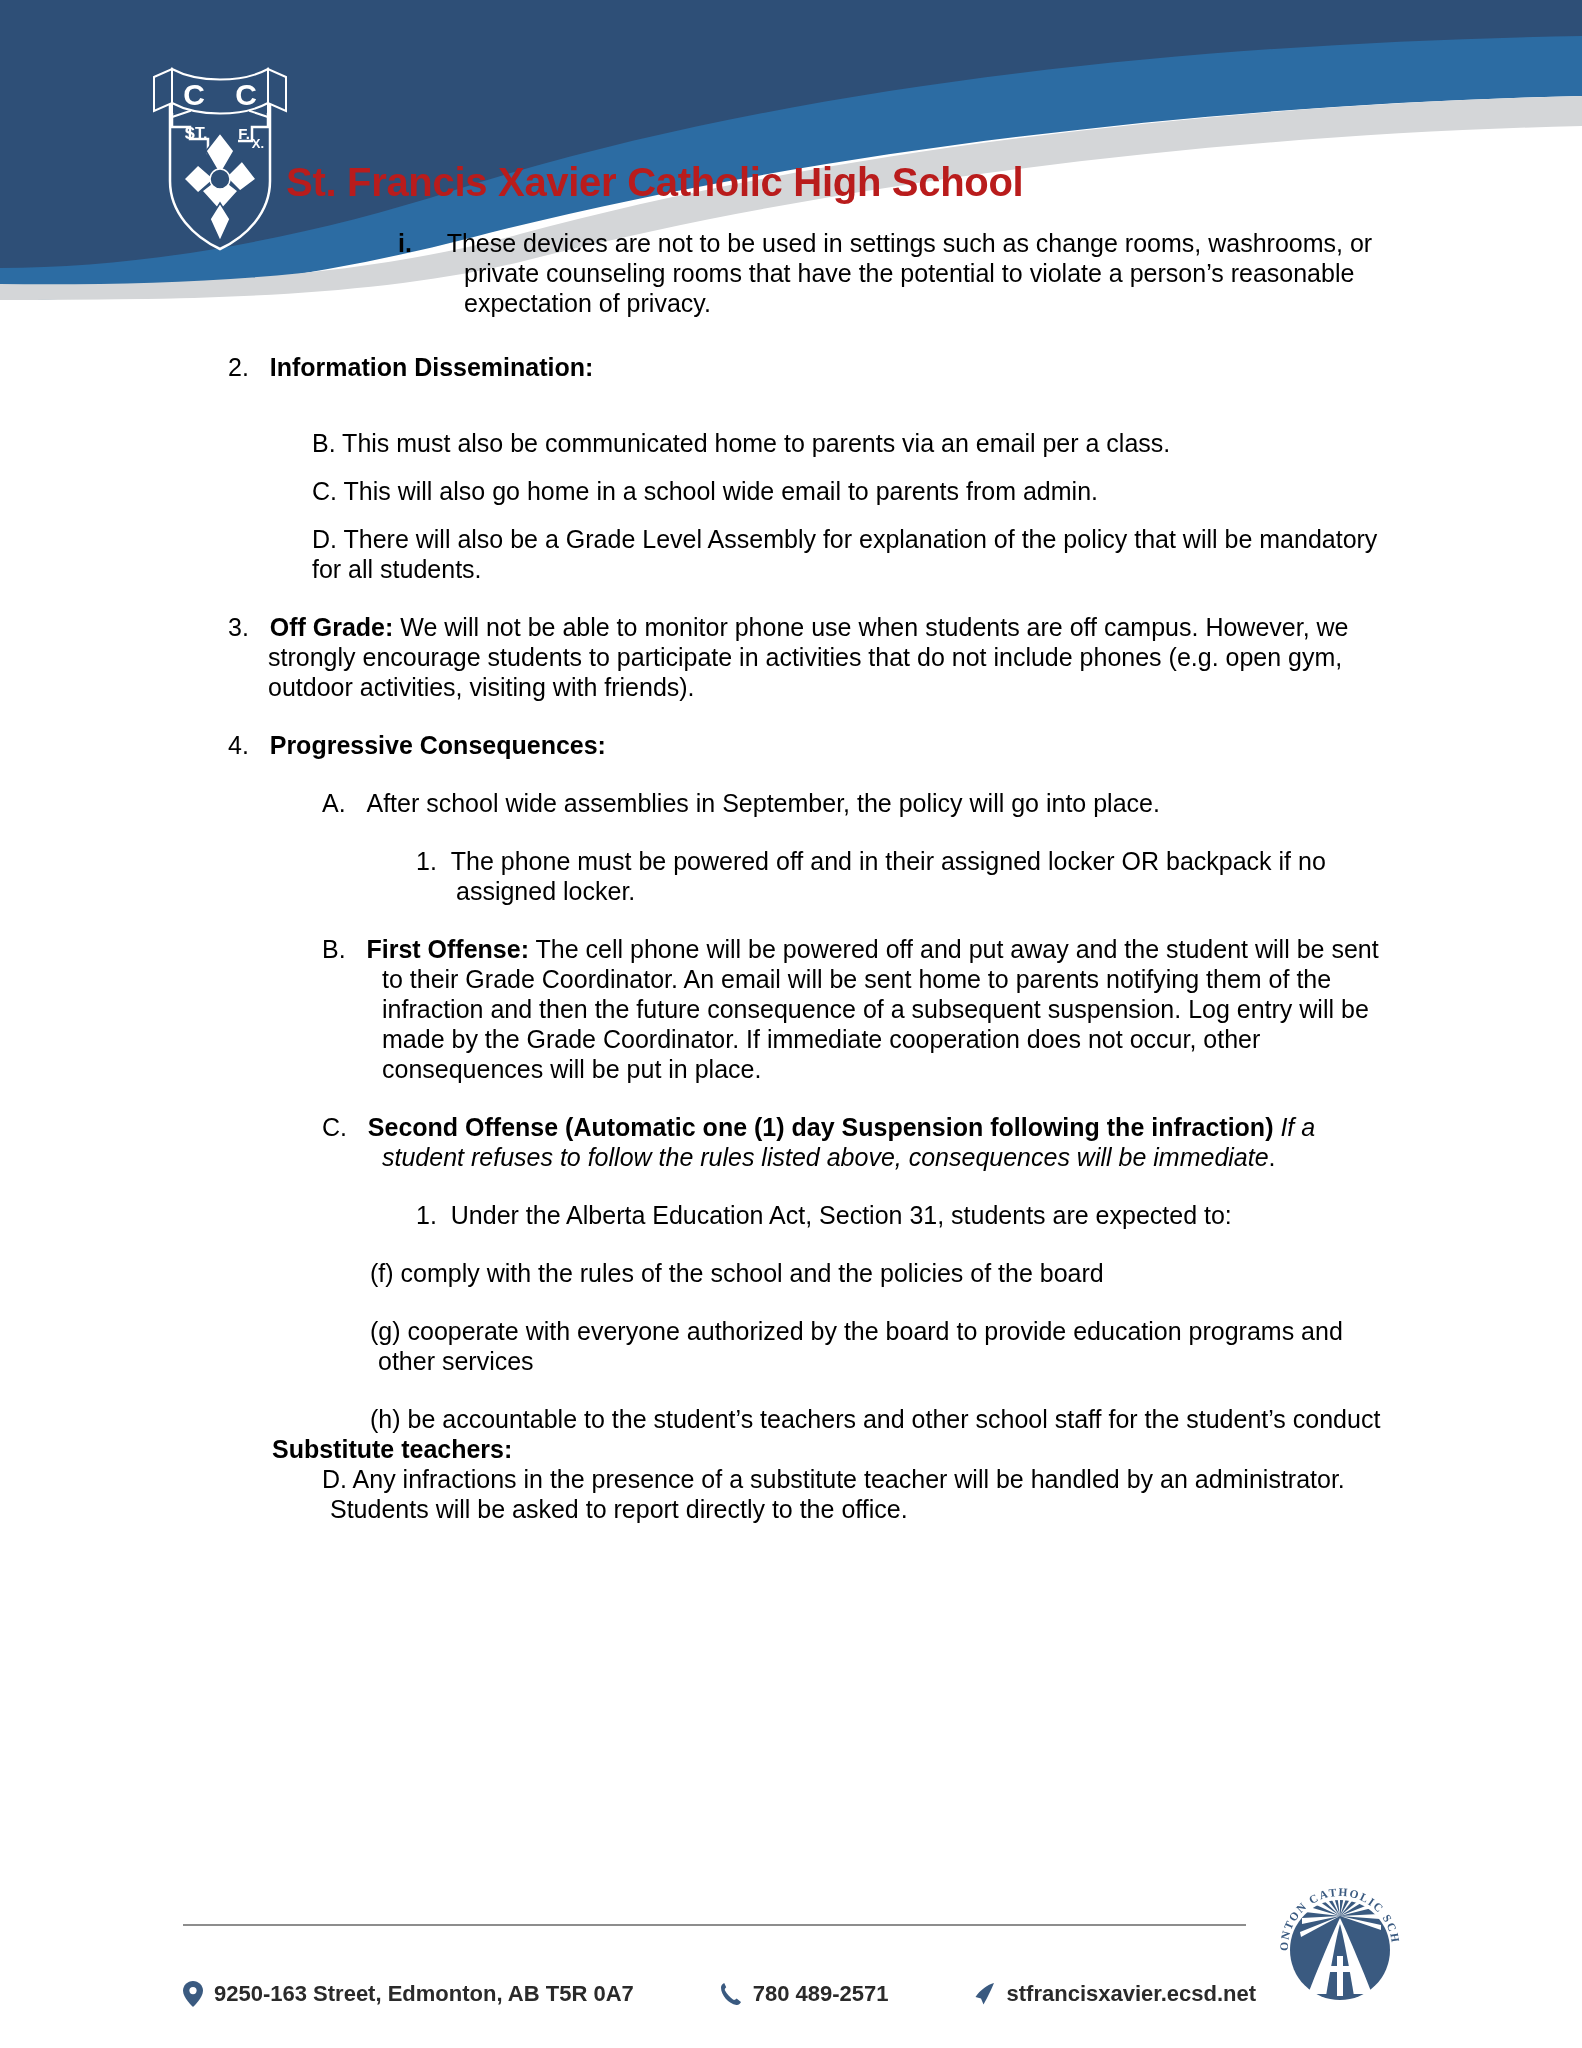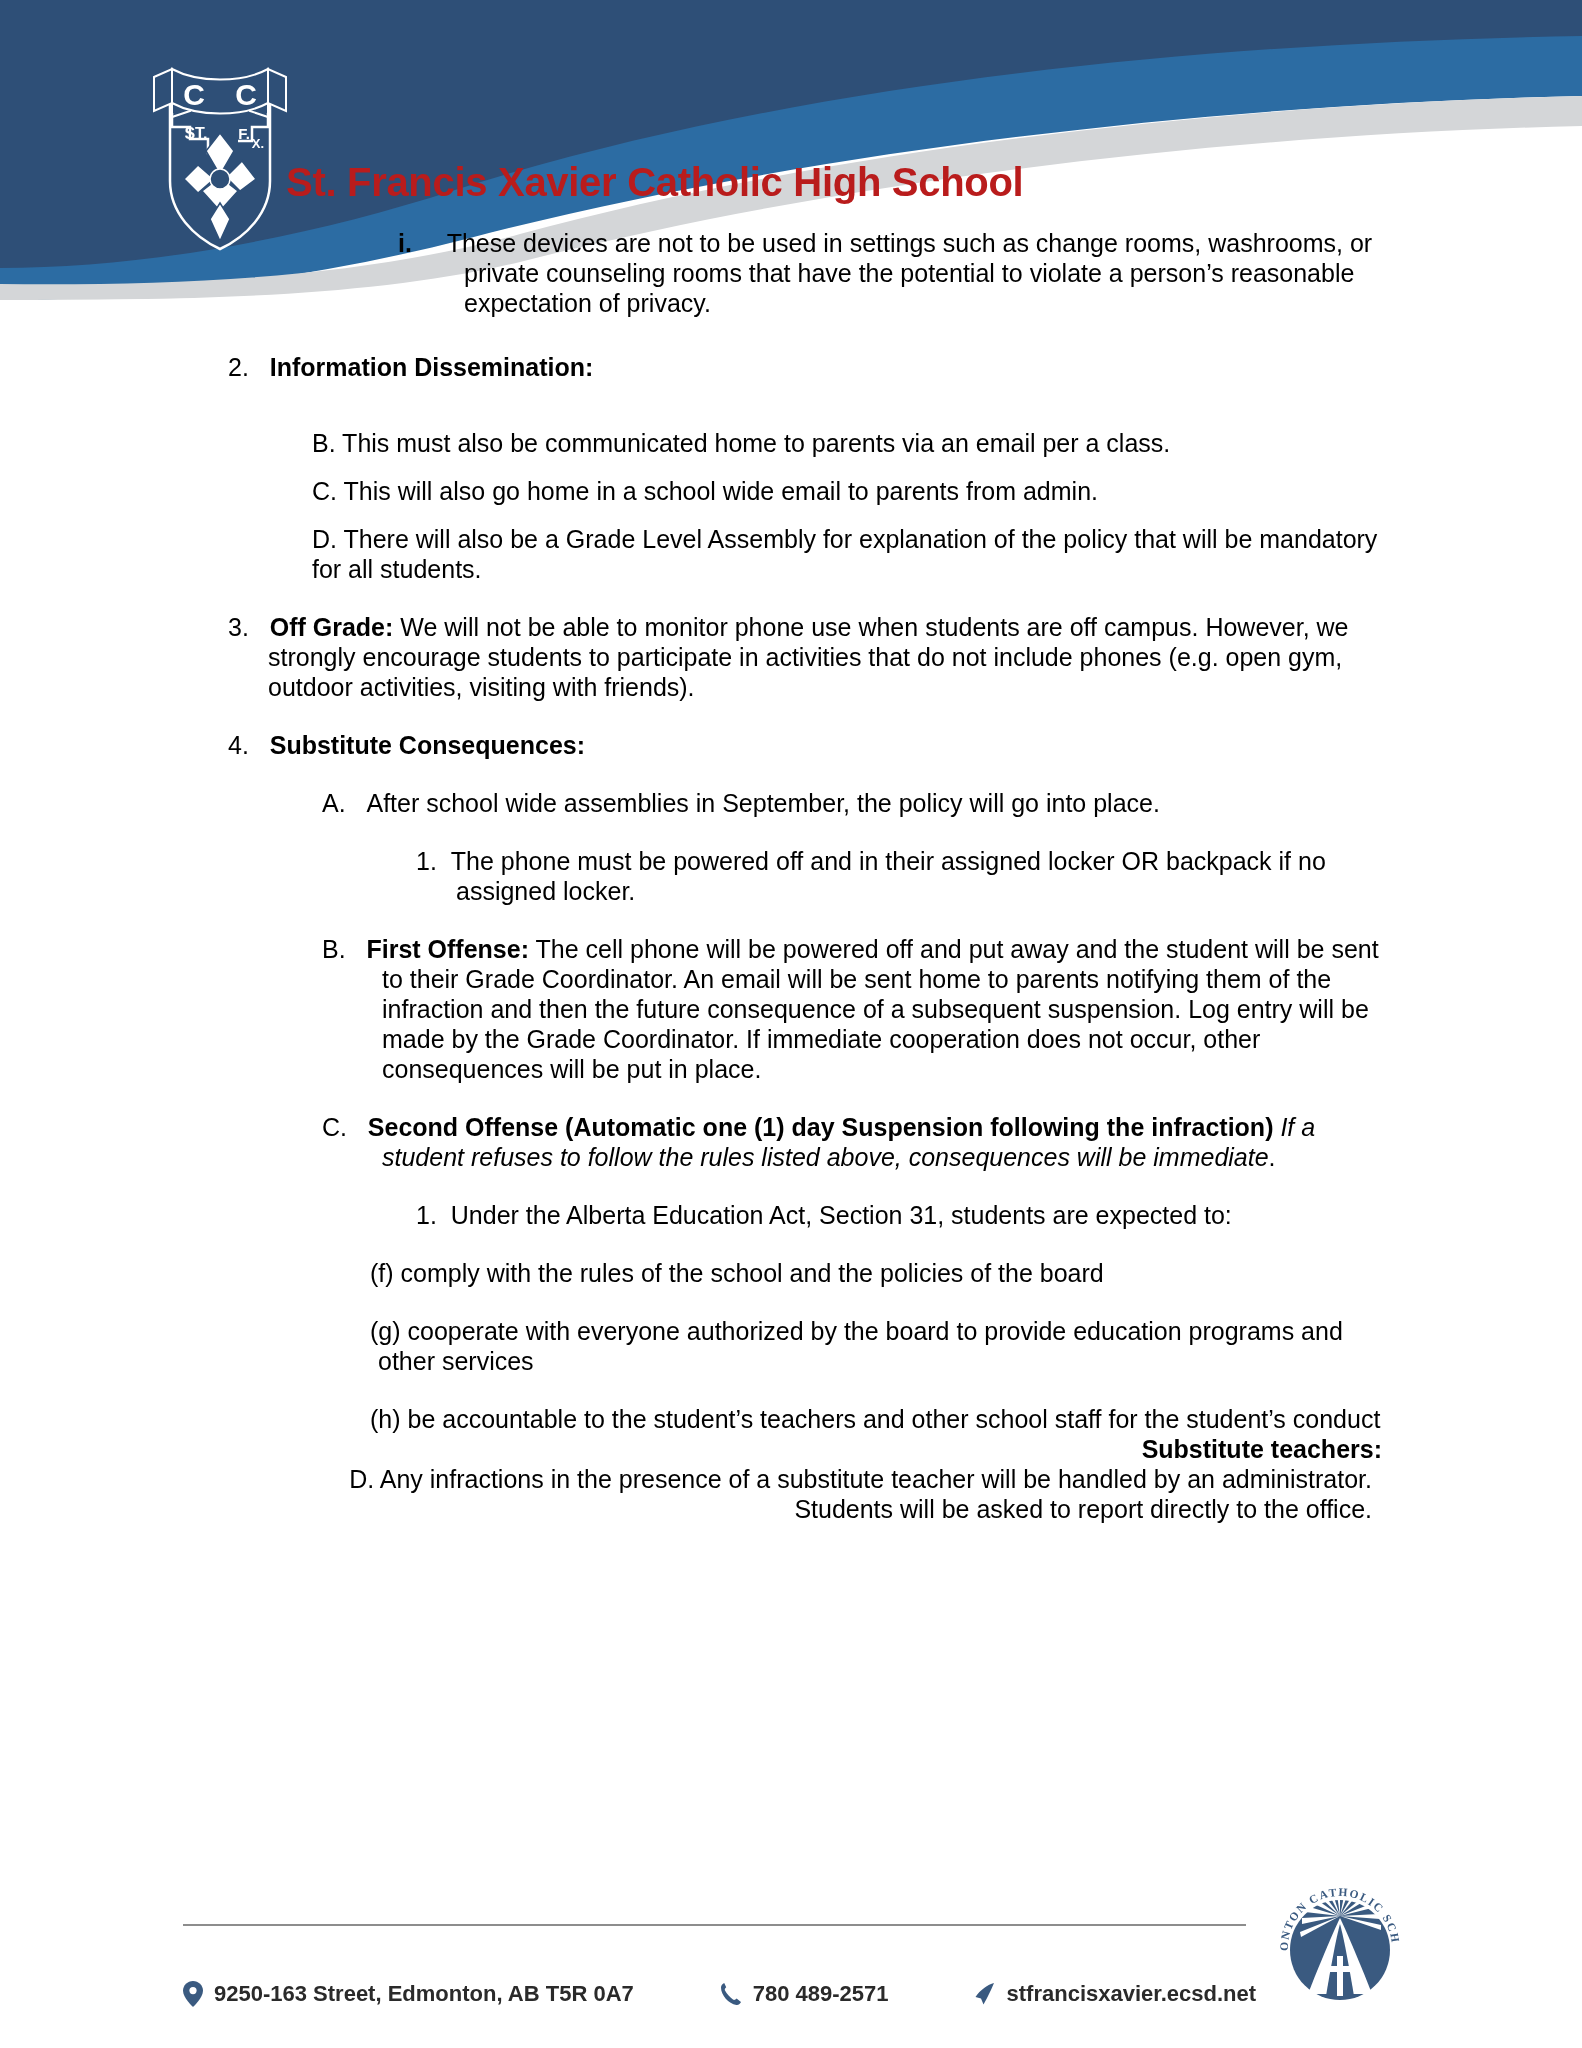--- a/index.html
+++ b/index.html
@@ -60,21 +60,21 @@
     top: 228px;
     width: 1582px;
   }
   .para {
     font-size: 25px;
     line-height: 30px;
     color: #000000;
     margin: 0;
     position: relative;
   }
-  .para + .para { margin-top: 0; text-align: right; }
+  .para + .para { margin-top: 0; }
 
   .b { font-weight: bold; }
   .i { font-style: italic; }
 
   
   .lvl-roman {
     margin-left: 398px;
     margin-right: 200px;
     text-indent: -66px;
     padding-left: 66px;
@@ -240,21 +240,21 @@
     <p class="para lvl-alpha-a">C. This will also go home in a school wide email to parents from admin.</p>
     <div class="gap-sm"></div>
     <p class="para lvl-alpha-a">D. There will also be a Grade Level Assembly for explanation of the policy that will be mandatory for all students.</p>
 
     <div class="gap-md"></div>
 
     <p class="para lvl-num"><span>3.</span>&nbsp;&nbsp;&nbsp;<span class="b">Off Grade:</span><span> We will not be able to monitor phone use when students are off campus. However, we strongly encourage students to participate in activities that do not include phones (e.g. open gym, outdoor activities, visiting with friends).</span></p>
 
     <div class="gap-md"></div>
 
-    <p class="para lvl-num"><span>4.</span>&nbsp;&nbsp;&nbsp;<span class="b">Substitute Consequences:</span></p>
+    <p class="para lvl-num"><span>4.</span>&nbsp;&nbsp;&nbsp;<span class="b">Progressive Consequences:</span></p>
 
     <div class="gap-md"></div>
 
     <p class="para lvl-alpha-b"><span>A.</span>&nbsp;&nbsp;&nbsp;<span>After school wide assemblies in September, the policy will go into place.</span></p>
 
     <div class="gap-md"></div>
 
     <p class="para lvl-sub-num"><span>1.</span>&nbsp;&nbsp;<span>The phone must be powered off and in their assigned locker OR backpack if no assigned locker.</span></p>
 
     <div class="gap-md"></div>

